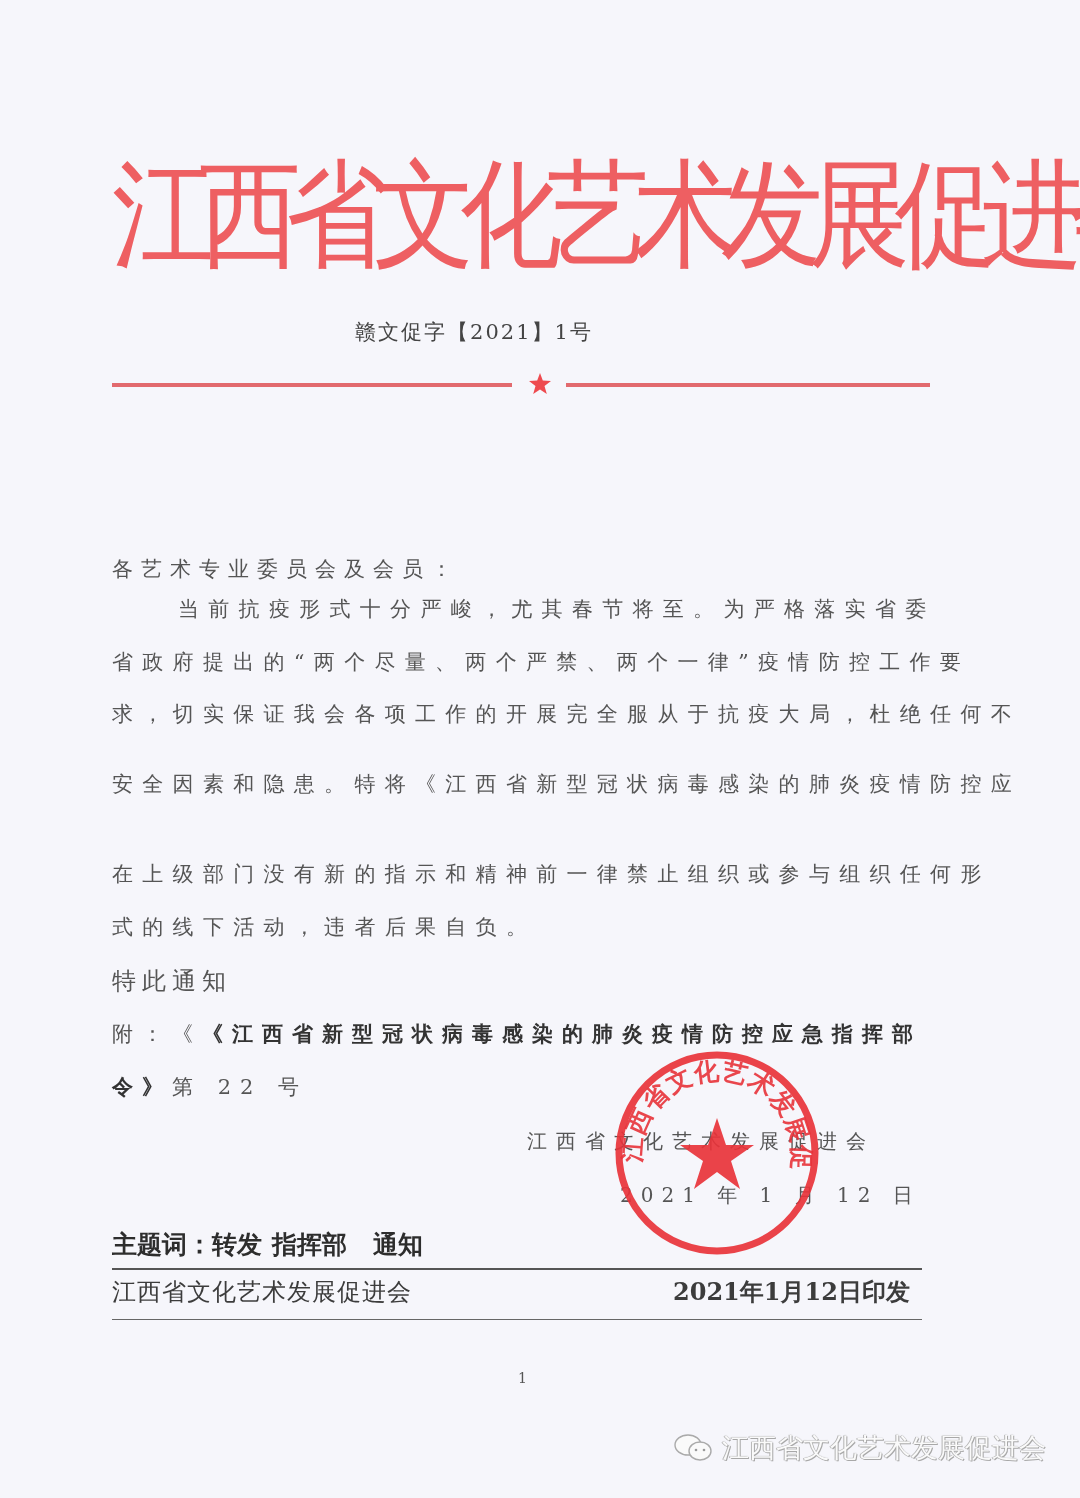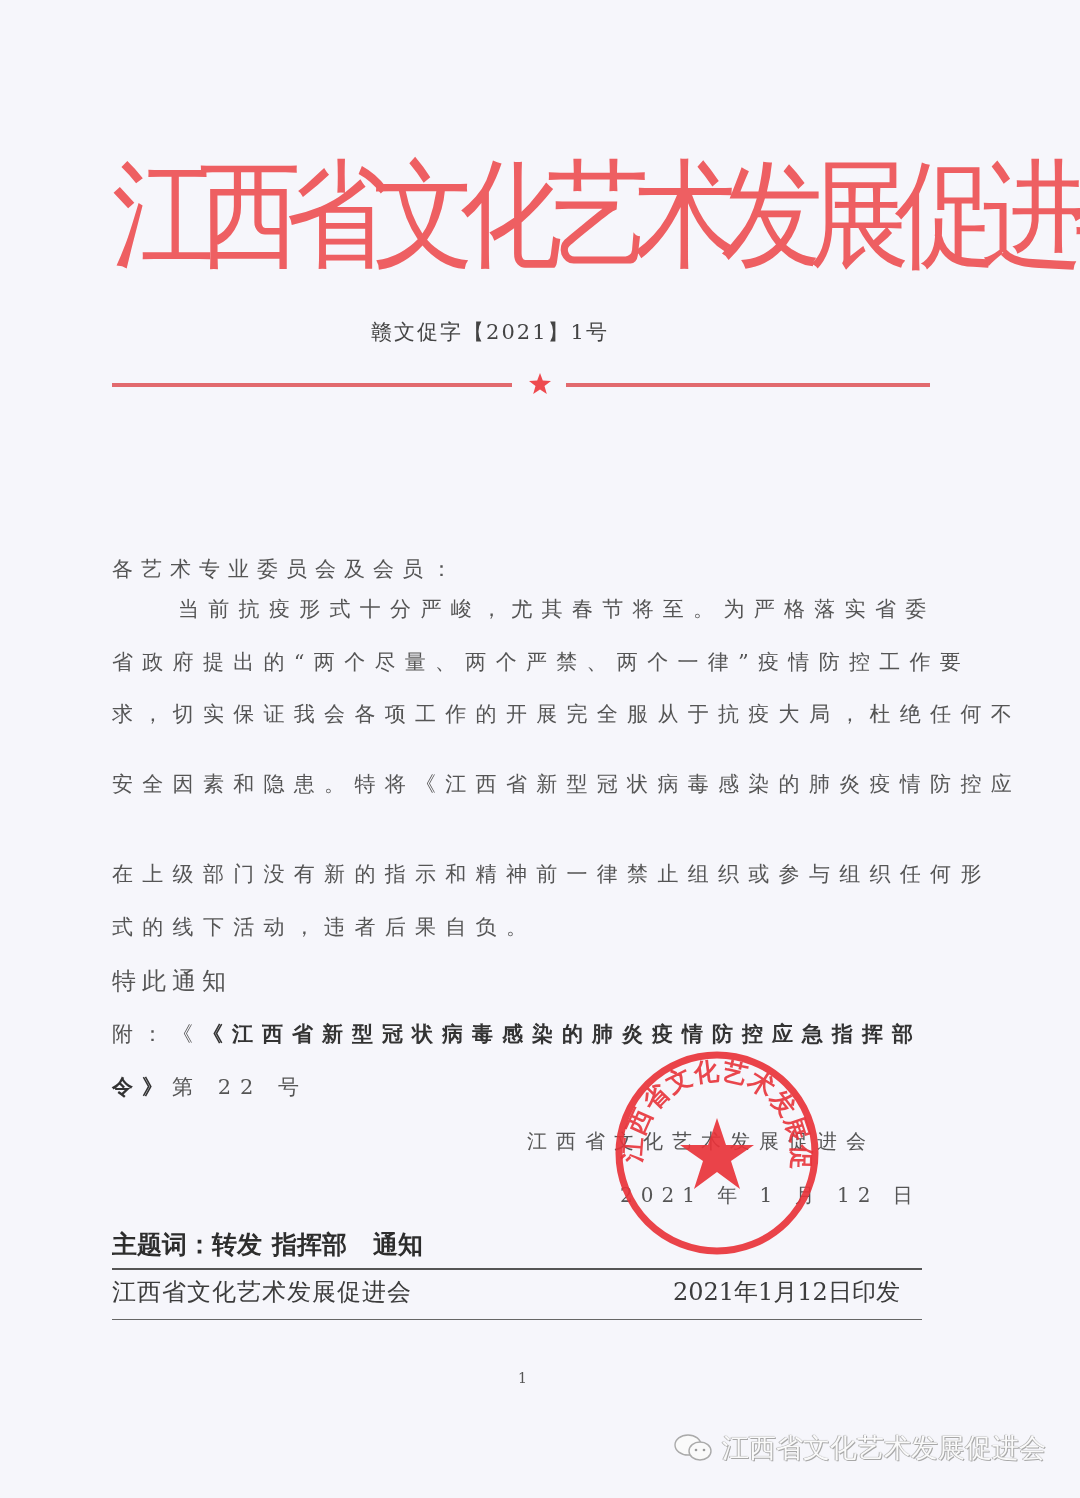--- a/index.html
+++ b/index.html
@@ -12,21 +12,21 @@
   }
   .page { position: absolute; left: 0; top: 0; width: 1080px; height: 1498px; background: #f6f6fb; }
   .masthead {
     position: absolute; left: 112px; top: 140px; width: 830px; height: 150px;
     font-family: "DejaVu Sans", "Liberation Sans", sans-serif;
     font-size: 102px; line-height: 150px; color: #ee5f62;
     letter-spacing: -15px; white-space: nowrap; font-weight: normal;
     transform: scaleY(1.15); transform-origin: left center;
   }
   .docno {
-    position: absolute; left: 16px; width: 948px; top: 318px; text-align: center;
+    position: absolute; left: 0; width: 948px; top: 318px; text-align: center;
     font-size: 21px; color: #444; letter-spacing: 2px;
   }
   .rule-left, .rule-right { position: absolute; top: 383px; height: 4px; background: #e26a6e; }
   .rule-left { left: 112px; width: 400px; }
   .rule-right { left: 566px; width: 364px; }
   .star { position: absolute; left: 528px; top: 372px; width: 24px; height: 24px; }
   .title-line {
     position: absolute; font-size: 22px; color: #4a4a4a; letter-spacing: 6px; white-space: nowrap;
   }
   .title-line b { font-weight: bold; color: #333; }
@@ -43,21 +43,21 @@
   .sign-date { position: absolute; left: 620px; top: 1182px; font-size: 20px; letter-spacing: 8px; color: #555; white-space: nowrap; }
   .seal { position: absolute; left: 612px; top: 1048px; width: 210px; height: 210px; }
   .keywords {
     position: absolute; left: 112px; top: 1228px; font-size: 25px; font-weight: bold; color: #2d2d2d;
     font-family: "DejaVu Sans", "Liberation Sans", sans-serif; white-space: nowrap;
   }
   .keywords span { margin-right: 10px; }
   .hr1 { position: absolute; left: 112px; top: 1268px; width: 810px; height: 2px; background: #555; }
   .hr2 { position: absolute; left: 112px; top: 1319px; width: 810px; height: 1px; background: #666; }
   .footer-org { position: absolute; left: 112px; top: 1276px; font-size: 24px; color: #3c3c3c; letter-spacing: 1px; }
-  .footer-date { position: absolute; left: 673px; top: 1276px; font-size: 24px; color: #3c3c3c; white-space: nowrap; }
+  .footer-date { position: absolute; left: 673px; top: 1276px; font-size: 24px; color: #3c3c3c; white-space: nowrap; font-weight: bold; }
   .pageno { position: absolute; left: 518px; top: 1370px; font-size: 14px; color: #555; }
   .watermark {
     position: absolute; left: 672px; top: 1430px; font-size: 27px; color: #fafafa;
     text-shadow: 0 0 1px #999, 1px 1px 0 #aaa, -1px 0 0 #bbb;
     font-family: "DejaVu Sans", "Liberation Sans", sans-serif; white-space: nowrap;
     display: flex; align-items: center; gap: 6px;
   }
   .wechat-icon { width: 44px; height: 32px; }
 </style>
 </head>

